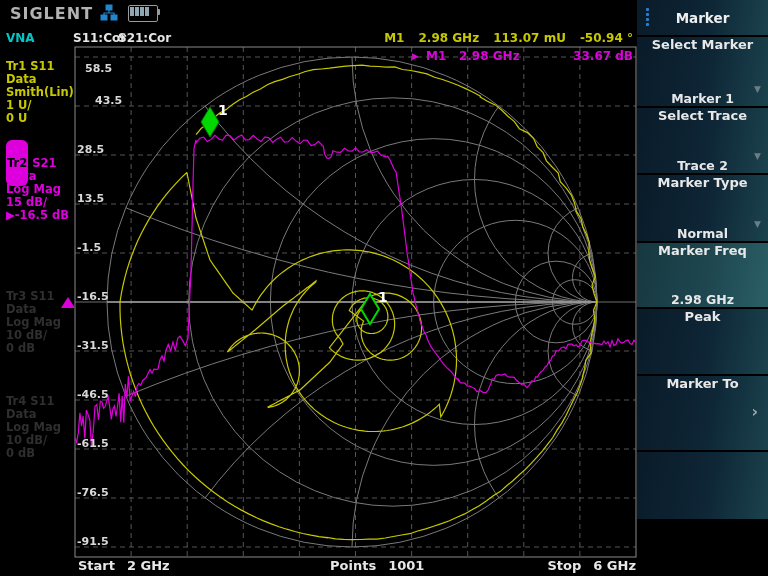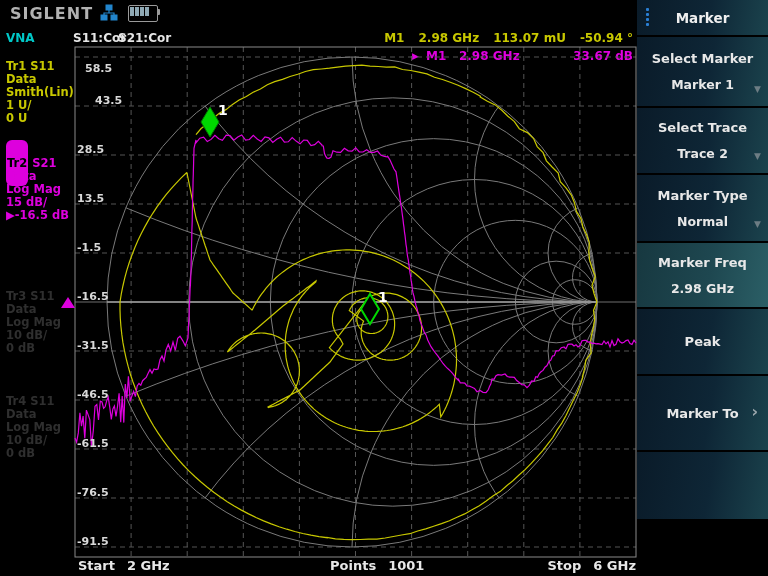--- a/index.html
+++ b/index.html
@@ -24,21 +24,21 @@
   
   #reftri{left:61px;top:297px;width:0;height:0;border-left:7px solid transparent;
           border-right:7px solid transparent;border-bottom:11px solid #dd00dd;}
   
   .foot{top:558px;font-size:13px;font-weight:bold;color:#e8e8e8;display:flex;gap:12px;white-space:nowrap;}
   #foot-start{left:78px;} #foot-points{left:330px;} #foot-stop{right:132px;}
   
   #menu{left:637px;top:0;width:131px;height:576px;background:#000;}
   .mbtn{position:relative;width:100%;margin-bottom:2px;color:#e8e8e8;
         background:linear-gradient(100deg,#0a1b29 0%,#0e2636 55%,#1b434d 100%);
-        display:flex;flex-direction:column;justify-content:center;align-items:center;}
+        display:flex;flex-direction:column;justify-content:space-between;align-items:center;}
   .mbtn.hl{background:linear-gradient(100deg,#173840 0%,#1e4750 55%,#2b5f66 100%);}
   .mbtn .mlabel{font-size:13px;font-weight:bold;}
   .mbtn .mvalue{font-size:12.5px;font-weight:bold;margin-top:11px;}
   .mbtn .caret{position:absolute;right:7px;bottom:12px;font-size:9px;color:#6d7d84;}
   .mbtn .chev{position:absolute;right:10px;font-size:16px;color:#9aa6ac;font-weight:bold;top:50%;transform:translateY(-58%);}
   #menu-header{height:35px;margin-bottom:2px;position:relative;display:flex;align-items:center;justify-content:center;
         background:linear-gradient(100deg,#0a1b29 0%,#0e2636 55%,#1b434d 100%);
         color:#efefef;font-size:13.5px;font-weight:bold;}
   #menu-dots{position:absolute;left:9px;top:8px;display:flex;flex-direction:column;gap:2px;}
   #menu-dots i{width:3px;height:3px;background:#2a7fd4;border-radius:1px;}

